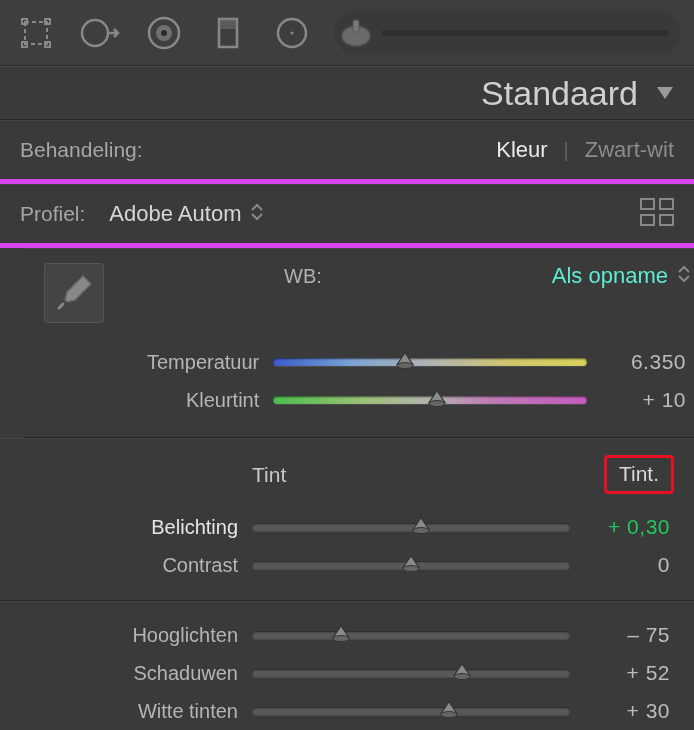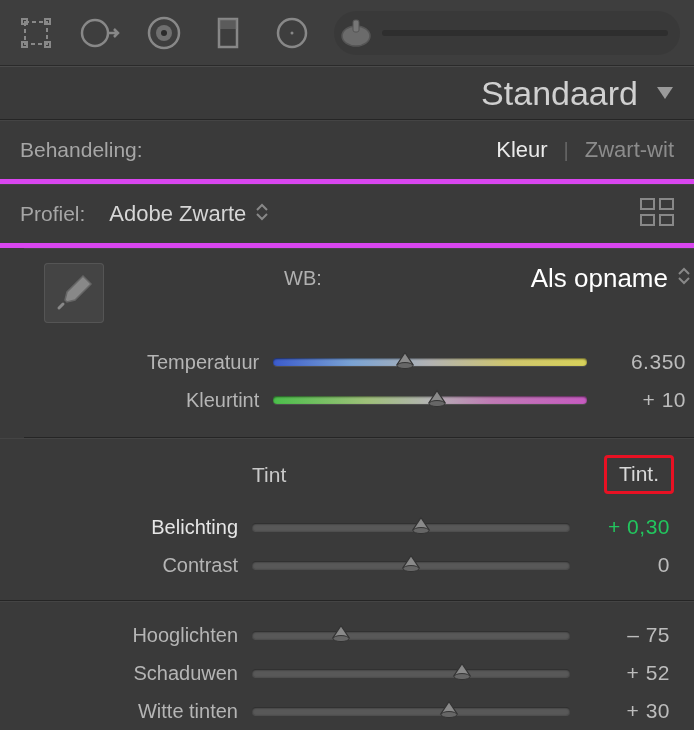--- a/index.html
+++ b/index.html
@@ -71,21 +71,21 @@
   .profile-val { font-size: 22px; color: #d6d6d6; margin-left: 24px; }
   .mini-arrows { margin-left: 10px; }
   .grid-icon { margin-left: auto; }
 
   
   .wb-block { border-top:1px solid #444; border-bottom:1px solid #252525; padding: 14px 4px 18px 20px; margin-left: 24px; }
   .picker-row { display:flex; align-items:flex-start; }
   .picker-icon { width:60px; height:60px; display:flex; align-items:center; justify-content:center; border-radius:4px; background:#444; box-shadow: inset 0 0 0 1px #555; cursor:pointer; }
   .wb-header { display:flex; align-items:center; margin-left: 180px; flex:1; }
   .wb-header .spacer { flex:1; }
-  .wb-val { font-size:26px; color:#ffffff; }
+  .wb-val { font-size:22px; color:#5eead4; }
 
   
   .sliders { padding-left: 0; margin-top: 20px; }
   .slider-row {
     display:flex; align-items:center;
     height: 38px;
   }
   .slider-row .sl-label {
     width: 232px;
     text-align: right;
@@ -213,21 +213,21 @@
     <span class="spacer"></span>
     <span class="treat-opt active">Kleur</span>
     <span class="divider">|</span>
     <span class="treat-opt">Zwart-wit</span>
   </div>
 </div>
 
 <div class="section-thin">
   <div class="row">
     <span class="label">Profiel:</span>
-    <span class="profile-val">Adobe Zwarte</span>
+    <span class="profile-val">Adobe Autom</span>
     <span class="mini-arrows">
       <svg width="12" height="18" viewBox="0 0 12 18">
         <path d="M1 7 L6 2 L11 7" fill="none" stroke="#888" stroke-width="2"></path>
         <path d="M1 11 L6 16 L11 11" fill="none" stroke="#888" stroke-width="2"></path>
       </svg>
     </span>
     <span class="grid-icon">
       <svg width="34" height="28" viewBox="0 0 34 28">
         <rect x="1" y="1" width="13" height="10" fill="none" stroke="#888" stroke-width="2"></rect>
         <rect x="20" y="1" width="13" height="10" fill="none" stroke="#888" stroke-width="2"></rect>

